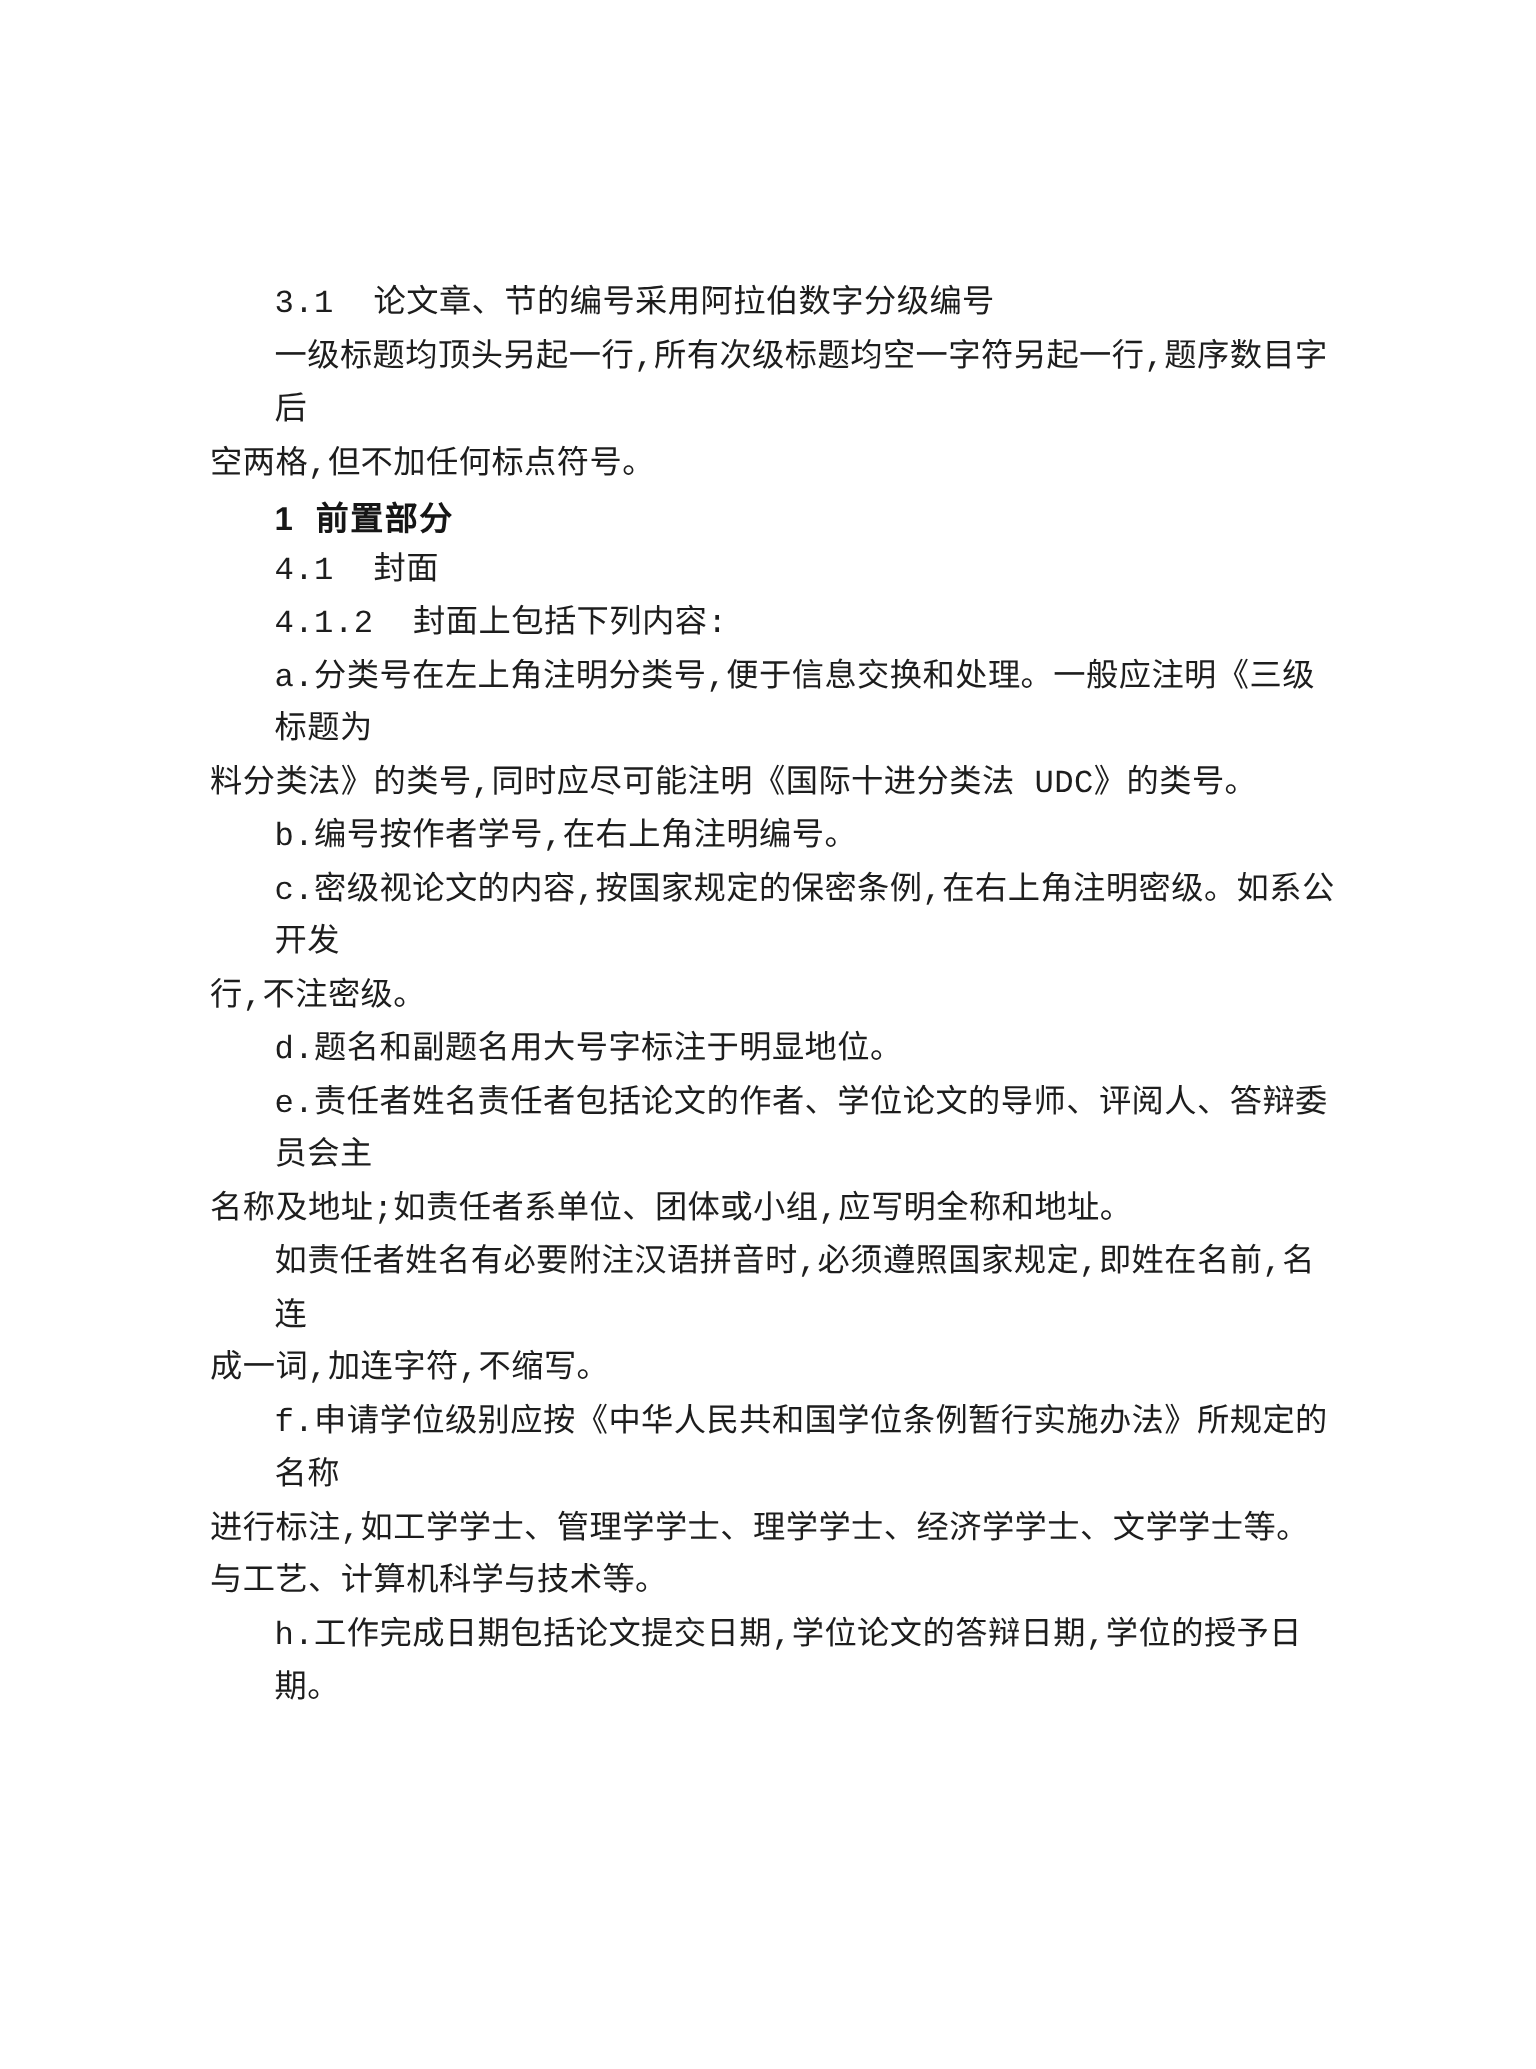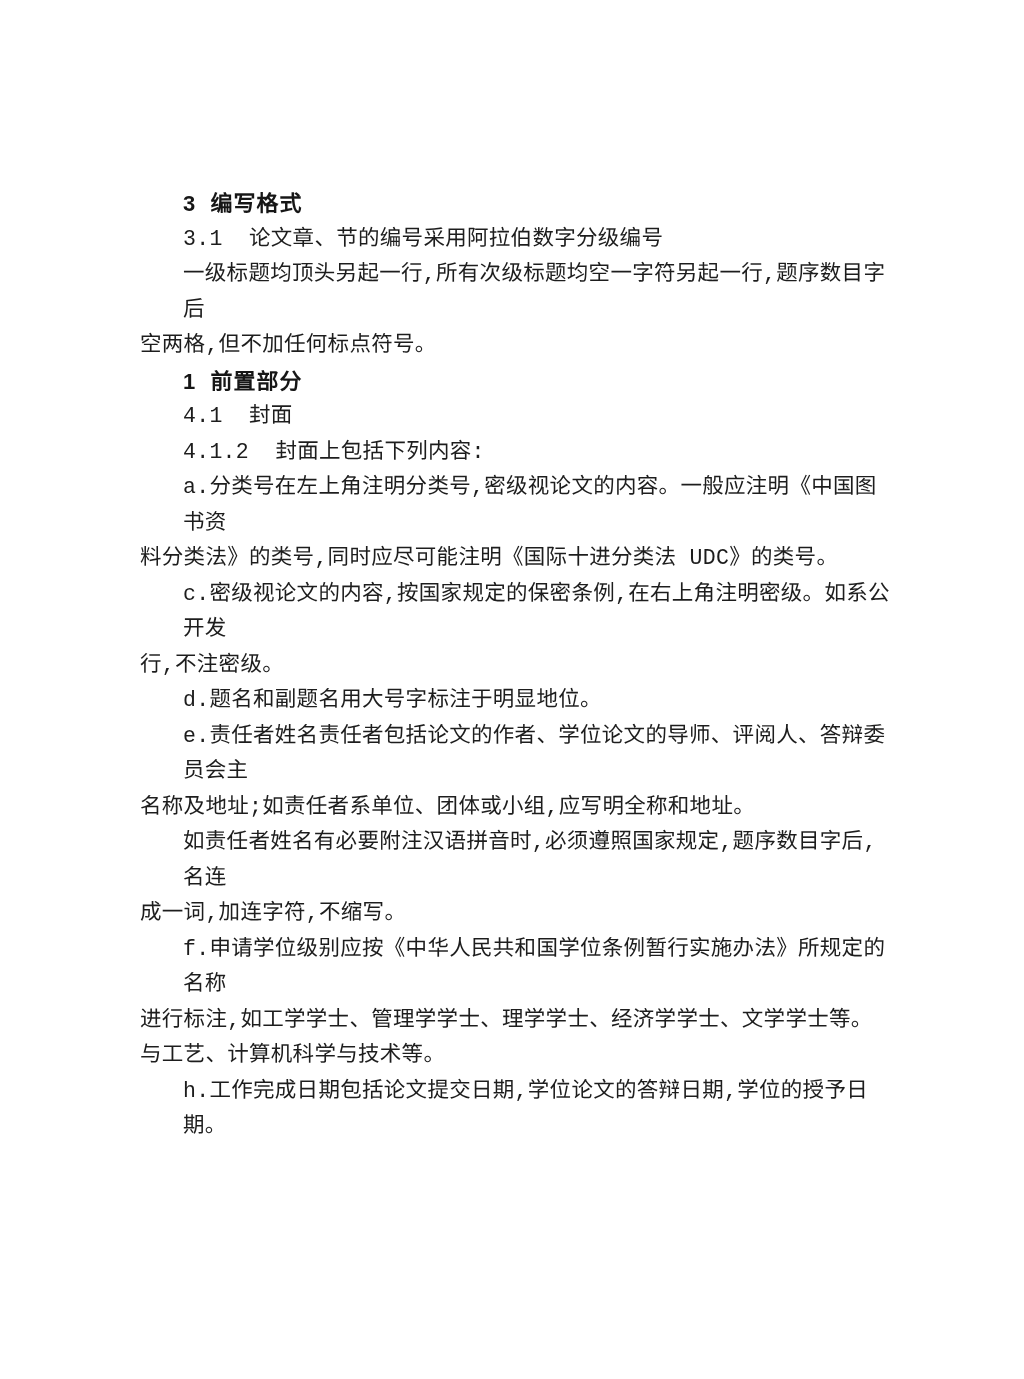--- a/index.html
+++ b/index.html
@@ -43,35 +43,35 @@
     font-size: 22px;
     letter-spacing: 1px;
     color: #161616;
   }
 </style>
 </head>
 <body>
 
 <div class="page">
   <div class="content">
-    <div class="line ind heading">3  编写格式</div>
     <div class="line ind">3.1  论文章、节的编号采用阿拉伯数字分级编号</div>
     <div class="line ind">一级标题均顶头另起一行,所有次级标题均空一字符另起一行,题序数目字后</div>
     <div class="line">空两格,但不加任何标点符号。</div>
     <div class="line ind heading">1  前置部分</div>
     <div class="line ind">4.1  封面</div>
     <div class="line ind">4.1.2  封面上包括下列内容:</div>
-    <div class="line ind">a.分类号在左上角注明分类号,密级视论文的内容。一般应注明《中国图书资</div>
+    <div class="line ind">a.分类号在左上角注明分类号,便于信息交换和处理。一般应注明《三级标题为</div>
     <div class="line">料分类法》的类号,同时应尽可能注明《国际十进分类法 UDC》的类号。</div>
+    <div class="line ind">b.编号按作者学号,在右上角注明编号。</div>
     <div class="line ind">c.密级视论文的内容,按国家规定的保密条例,在右上角注明密级。如系公开发</div>
     <div class="line">行,不注密级。</div>
     <div class="line ind">d.题名和副题名用大号字标注于明显地位。</div>
     <div class="line ind">e.责任者姓名责任者包括论文的作者、学位论文的导师、评阅人、答辩委员会主</div>
     <div class="line">名称及地址;如责任者系单位、团体或小组,应写明全称和地址。</div>
-    <div class="line ind">如责任者姓名有必要附注汉语拼音时,必须遵照国家规定,题序数目字后,名连</div>
+    <div class="line ind">如责任者姓名有必要附注汉语拼音时,必须遵照国家规定,即姓在名前,名连</div>
     <div class="line">成一词,加连字符,不缩写。</div>
     <div class="line ind">f.申请学位级别应按《中华人民共和国学位条例暂行实施办法》所规定的名称</div>
     <div class="line">进行标注,如工学学士、管理学学士、理学学士、经济学学士、文学学士等。</div>
     <div class="line">与工艺、计算机科学与技术等。</div>
     <div class="line ind">h.工作完成日期包括论文提交日期,学位论文的答辩日期,学位的授予日期。</div>
 
   </div>
 </div>
 
 </body></html>

